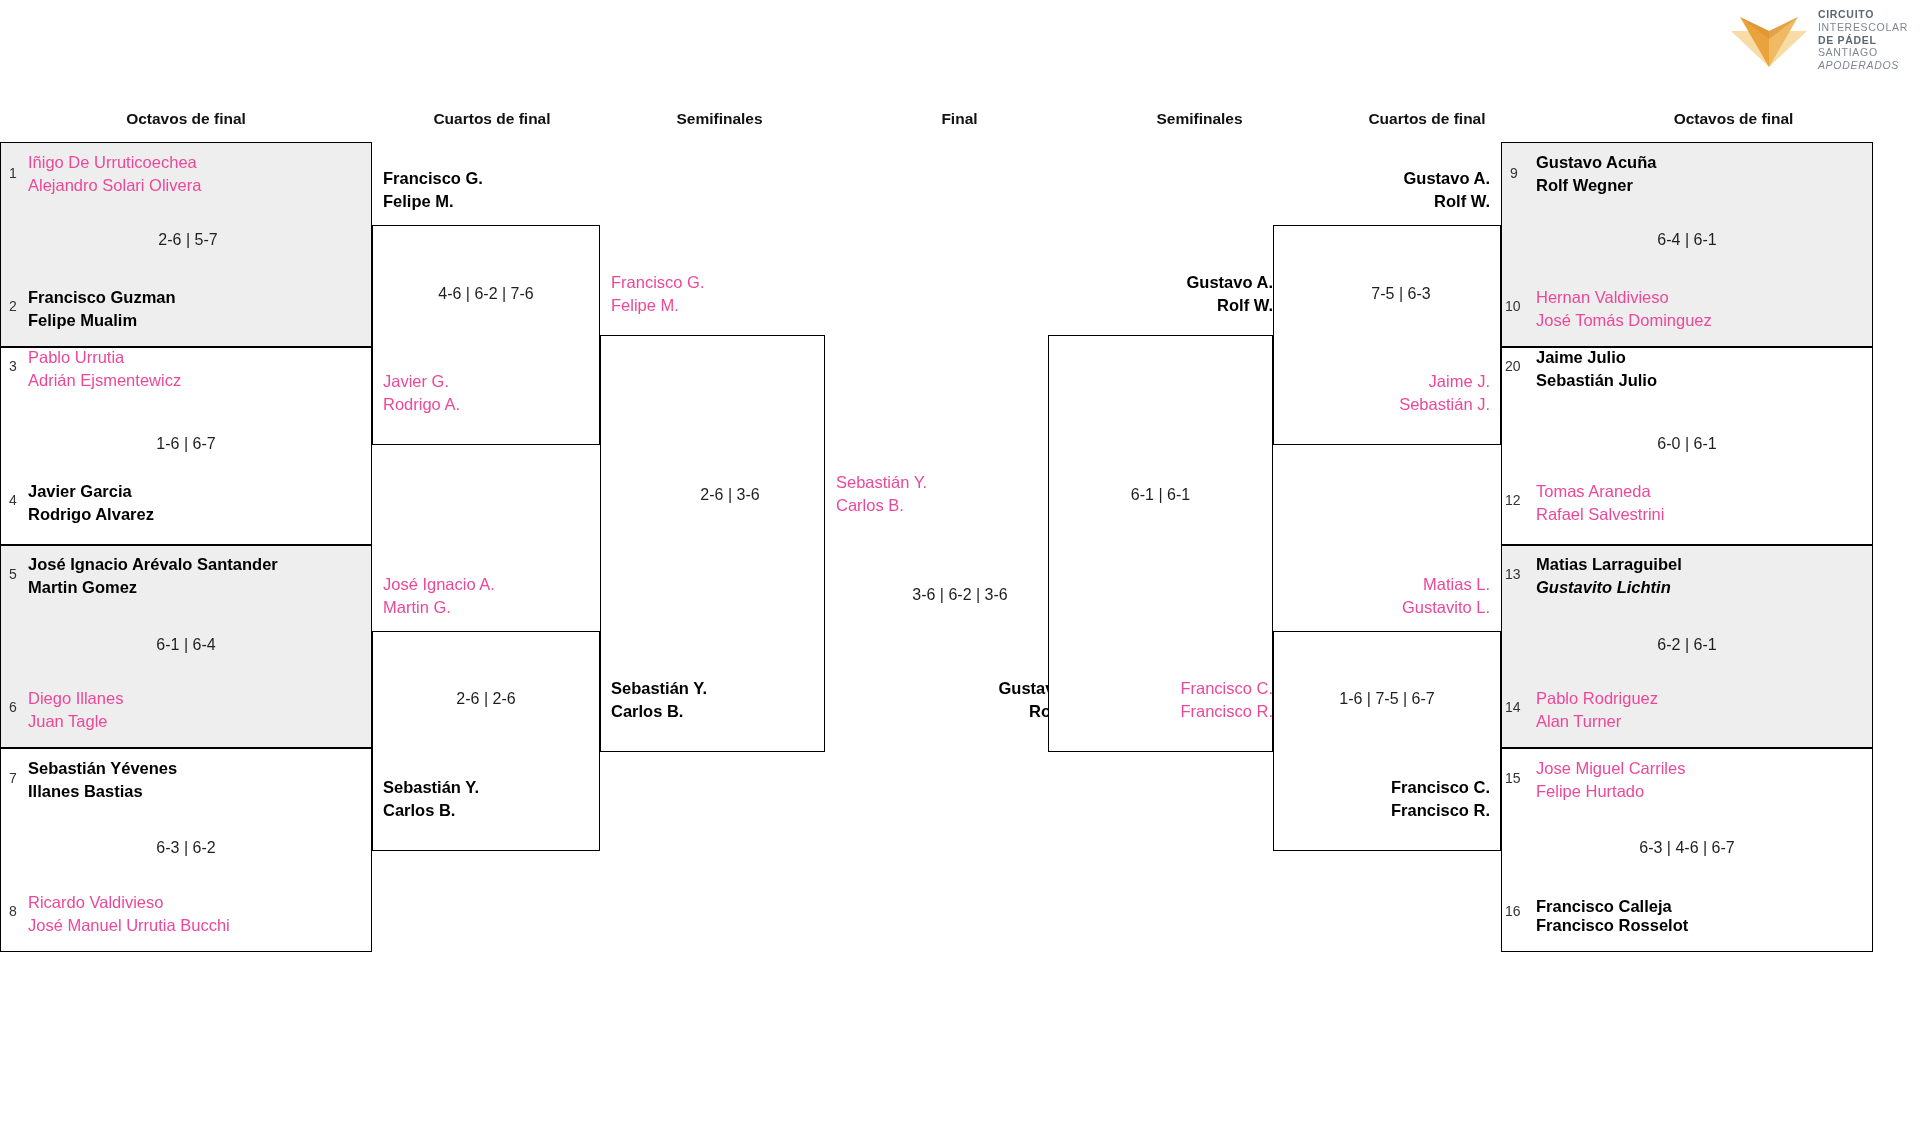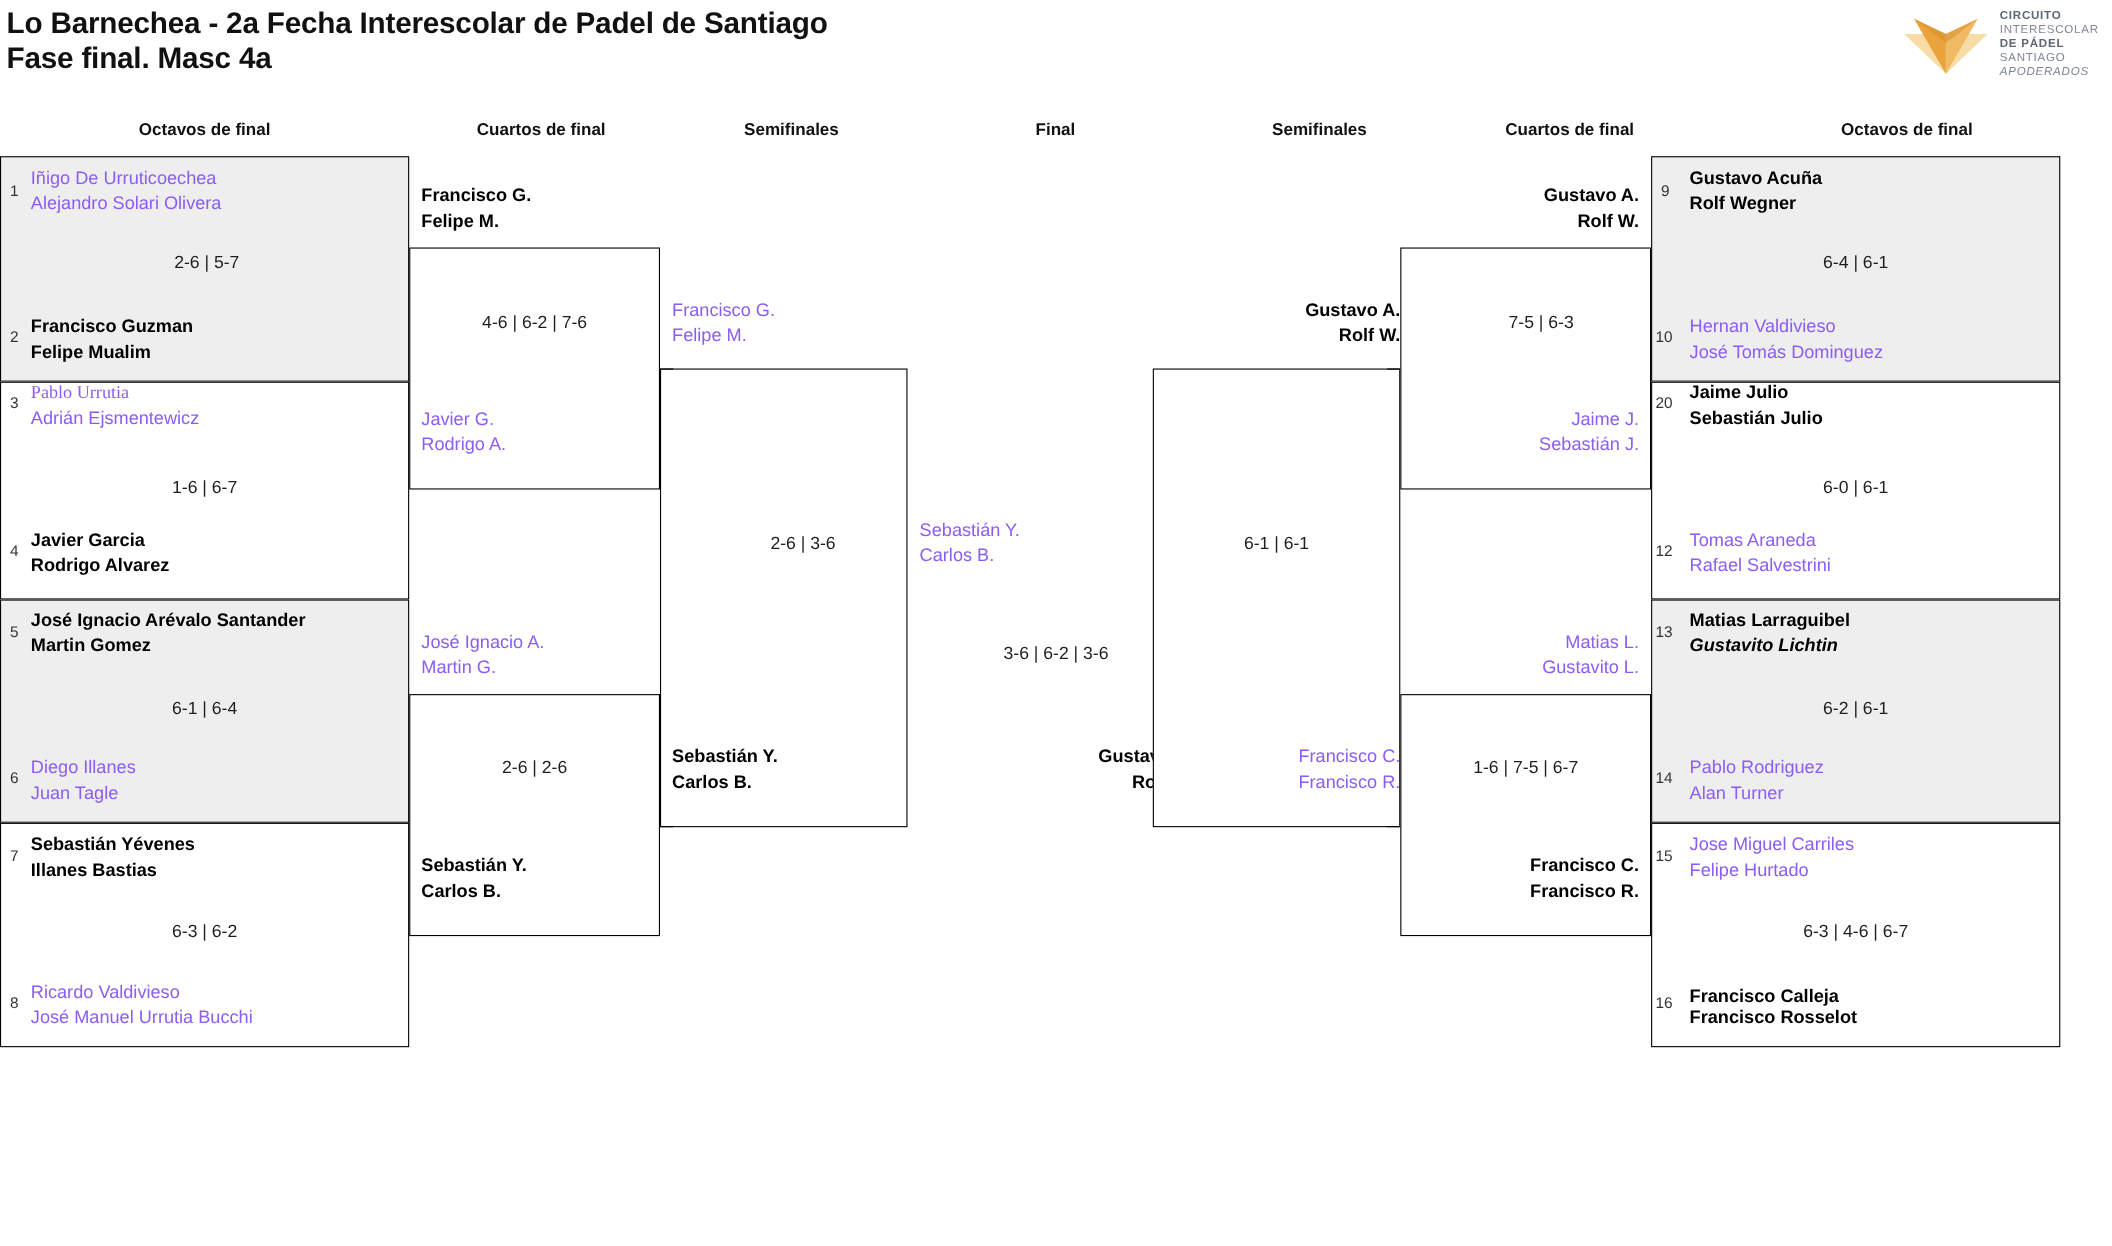--- a/index.html
+++ b/index.html
@@ -35,21 +35,21 @@
 
   
   .cell {
     position: absolute; border: 1px solid #000; background: #fff;
     padding: 0;
   }
   .cell.shaded { background: #eeeeee; }
 
   .team {
     position: absolute; font-size: 16.5px; line-height: 1.24;
-    white-space: nowrap; color: #8b5cf6;
+    white-space: nowrap; color: #ec4899;
   }
   .team.win { font-weight: bold; color: #000; }
   .team.right { text-align: right; }
 
   .seed {
     position: absolute; font-size: 14px; color: #333; white-space: nowrap;
   }
 
   .score {
     position: absolute; font-size: 16px; color: #1e1e1e;
@@ -57,24 +57,20 @@
   }
 
   
   .hline { position: absolute; background: #000; height: 1px; }
 </style>
 </head>
 <body>
 
 <div id="stage">
 
-  <div class="title-block">
-    <div class="title-line">Lo Barnechea - 2a Fecha Interescolar de Padel de Santiago</div>
-    <div class="title-line">Fase final. Masc 4a</div>
-  </div>
 
   <div class="logo">
     <svg class="logo-mark" viewBox="0 0 78 62">
       <polygon points="1,22 39,22 39,58" fill="#f7dca5"></polygon>
       <polygon points="77,22 39,22 39,58" fill="#f7dca5"></polygon>
       <polygon points="10,8 39,22 39,58" fill="#e8a33d"></polygon>
       <polygon points="68,8 39,22 39,58" fill="#f0b963"></polygon>
       <polygon points="10,8 39,22 68,8 39,30" fill="#d98f2e" opacity="0.55"></polygon>
     </svg>
     <div class="logo-text">
@@ -98,21 +94,21 @@
   <div class="seed" style="left:9px;  top:165px;">1</div>
   <div class="team" style="left:28px; top:152px;">Iñigo De Urruticoechea</div>
   <div class="team" style="left:28px; top:175px;">Alejandro Solari Olivera</div>
   <div class="score" style="left:0px; top:231px; width:376px;">2-6 | 5-7</div>
   <div class="seed" style="left:9px;  top:298px;">2</div>
   <div class="team win" style="left:28px; top:287px;">Francisco Guzman</div>
   <div class="team win" style="left:28px; top:310px;">Felipe Mualim</div>
 
   <div class="cell" style="left:0px; top:347px; width:372px; height:198px;"></div>
   <div class="seed" style="left:9px;  top:358px;">3</div>
-  <div class="team" style="left:28px; top:347px;font-family:Liberation Serif, serif;">Pablo Urrutia</div>
+  <div class="team" style="left:28px; top:347px;">Pablo Urrutia</div>
   <div class="team" style="left:28px; top:370px;">Adrián Ejsmentewicz</div>
   <div class="score" style="left:0px; top:435px; width:372px;">1-6 | 6-7</div>
   <div class="seed" style="left:9px;  top:492px;">4</div>
   <div class="team win" style="left:28px; top:481px;">Javier Garcia</div>
   <div class="team win" style="left:28px; top:504px;">Rodrigo Alvarez</div>
 
   <div class="cell shaded" style="left:0px; top:545px; width:372px; height:203px;"></div>
   <div class="seed" style="left:9px;  top:566px;">5</div>
   <div class="team win" style="left:28px; top:554px;">José Ignacio Arévalo Santander</div>
   <div class="team win" style="left:28px; top:577px;">Martin Gomez</div>

